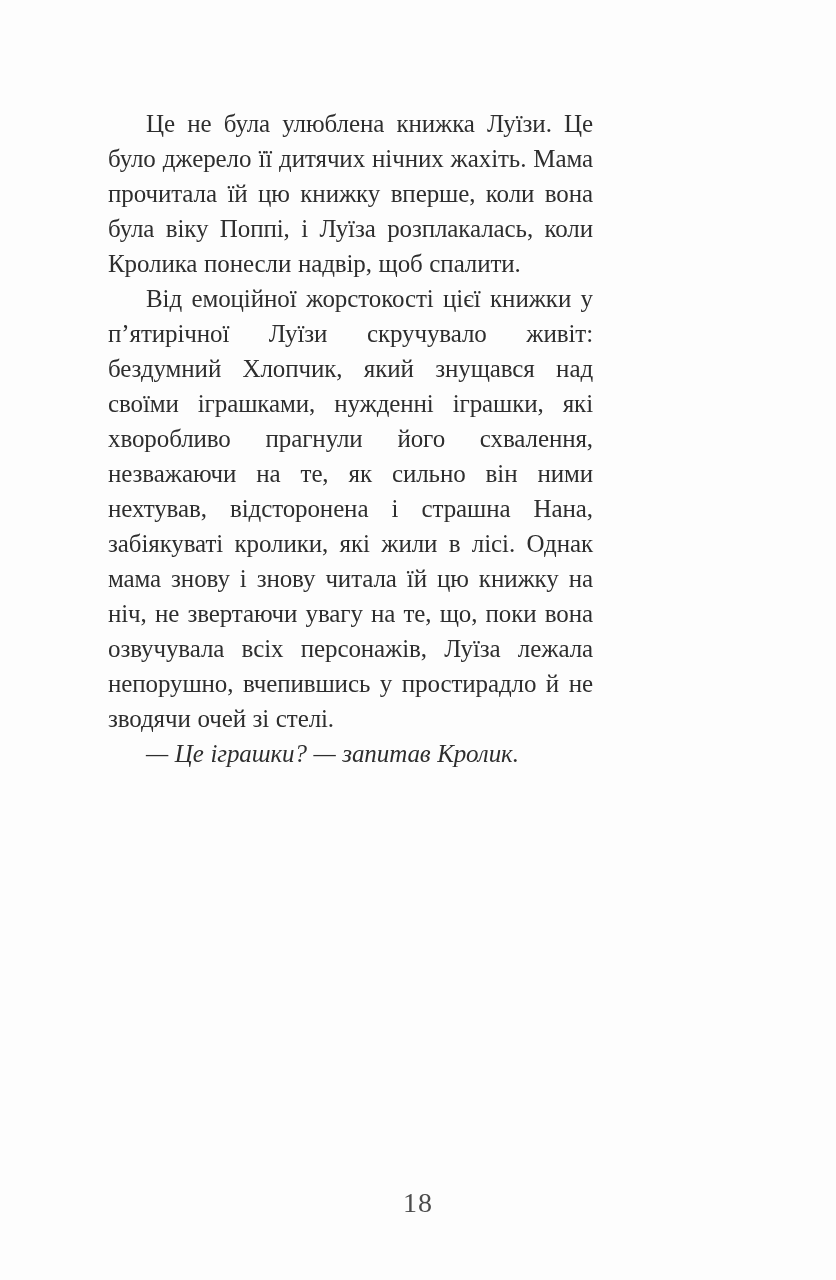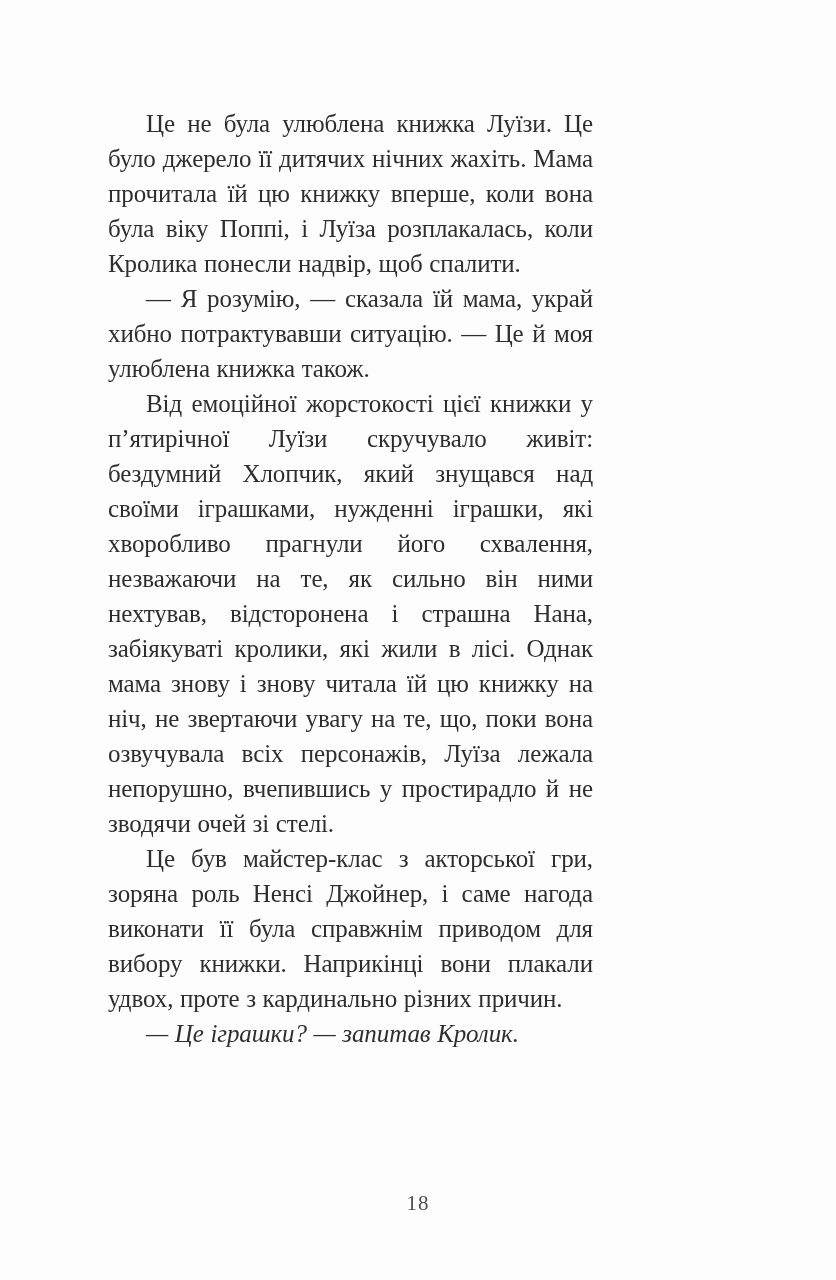--- a/index.html
+++ b/index.html
@@ -29,31 +29,29 @@
     letter-spacing: -0.1px;
     word-spacing: 0.5px;
   }
   .page p.italic { font-style: italic; }
   .footer {
     position: absolute;
     top: 1191px;
     left: 0;
     width: 836px;
     text-align: center;
-    font-size: 21px;
+    font-size: 28px;
     line-height: 24px;
     color: #4d4d4d;
     letter-spacing: 1px;
     font-feature-settings: "onum";
   }
 </style>
 </head>
 <body>
 
 <main class="page">
   <p>Це не була улюблена книжка Луїзи. Це було джерело її дитячих нічних жахіть. Мама прочитала їй цю книжку вперше, коли вона була віку Поппі, і Луїза розплакалась, коли Кролика понесли надвір, щоб спалити.</p>
-  <p>— Я розумію, — сказала їй мама, украй хибно потрактувавши ситуацію. — Це й моя улюблена книжка також.</p>
   <p>Від емоційної жорстокості цієї книжки у п’ятирічної Луїзи скручувало живіт: бездумний Хлопчик, який знущався над своїми іграшками, нужденні іграшки, які хворобливо прагнули його схвалення, незважаючи на те, як сильно він ними нехтував, відсторонена і страшна Нана, забіякуваті кролики, які жили в лісі. Однак мама знову і знову читала їй цю книжку на ніч, не звертаючи увагу на те, що, поки вона озвучувала всіх персонажів, Луїза лежала непорушно, вчепившись у простирадло й не зводячи очей зі стелі.</p>
-  <p>Це був майстер-клас з акторської гри, зоряна роль Ненсі Джойнер, і саме нагода виконати її була справжнім приводом для вибору книжки. Наприкінці вони плакали удвох, проте з кардинально різних причин.</p>
   <p class="italic">— Це іграшки? — запитав Кролик.</p>
 </main>
 
 <div class="footer">18</div>
 
 </body></html>

